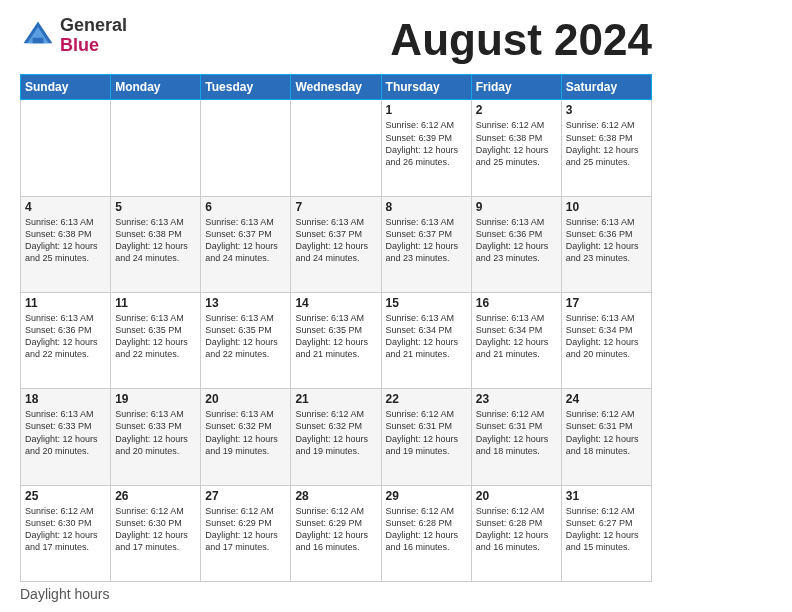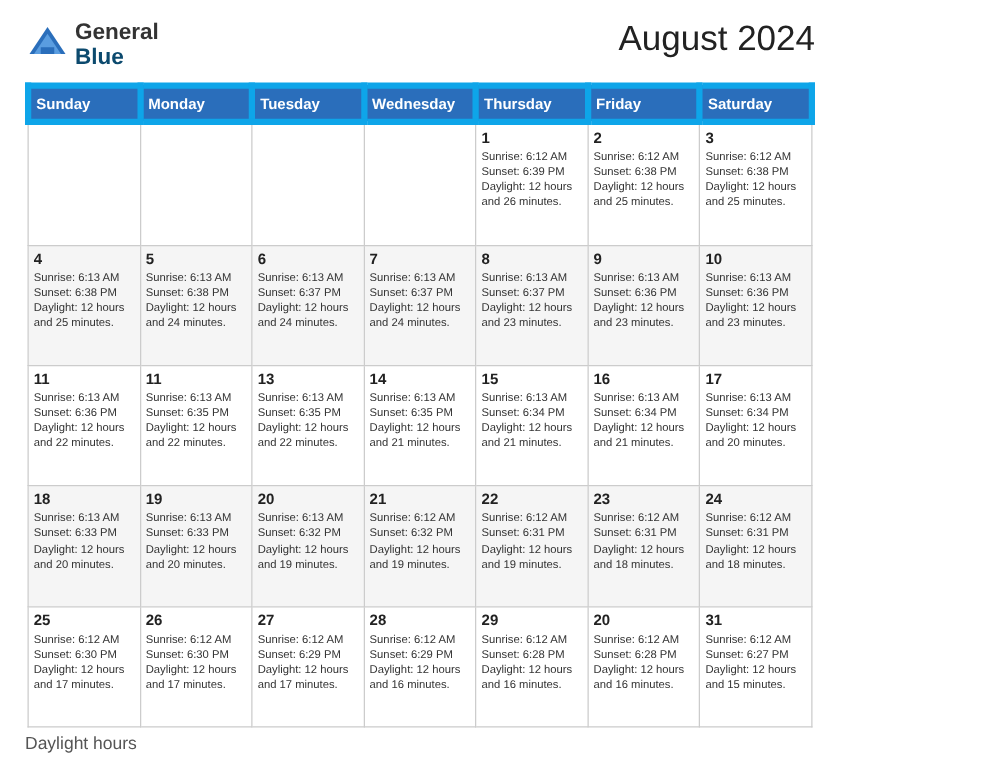--- a/index.html
+++ b/index.html
@@ -27,31 +27,31 @@
       display: flex;
       align-items: center;
       gap: 4px;
     }
     .logo-text {
       font-size: 18px;
       font-weight: bold;
       line-height: 1.1;
     }
     .logo-general { color: #333; }
-    .logo-blue { color: #0c4a6e; }
+    .logo-blue { color: #be185d; }
     .logo-icon {
       width: 36px;
       height: 36px;
     }
     .title-block {
       text-align: right;
     }
     .month-title {
-      font-size: 28px;
-      font-weight: normal;
+      font-size: 44px;
+      font-weight: bold;
       color: #222;
       line-height: 1.1;
       text-align: right;
     }
     .subtitle {
       font-size: 14px;
       color: #444;
       margin-top: 2px;
     }
     .calendar {
@@ -59,21 +59,21 @@
       border-collapse: collapse;
       flex: 1;
     }
     .calendar th {
       background: #2a6ebb;
       color: #fff;
       font-size: 12px;
       font-weight: bold;
       padding: 5px 4px;
       text-align: left;
-      border: 5px solid #0ea5e9;
+      border: 1px solid #0ea5e9;
     }
     .calendar td {
       border: 1px solid #ccc;
       vertical-align: top;
       padding: 3px 4px;
       font-size: 9.5px;
       color: #333;
       width: calc(100% / 7);
       background: #fff;
     }

